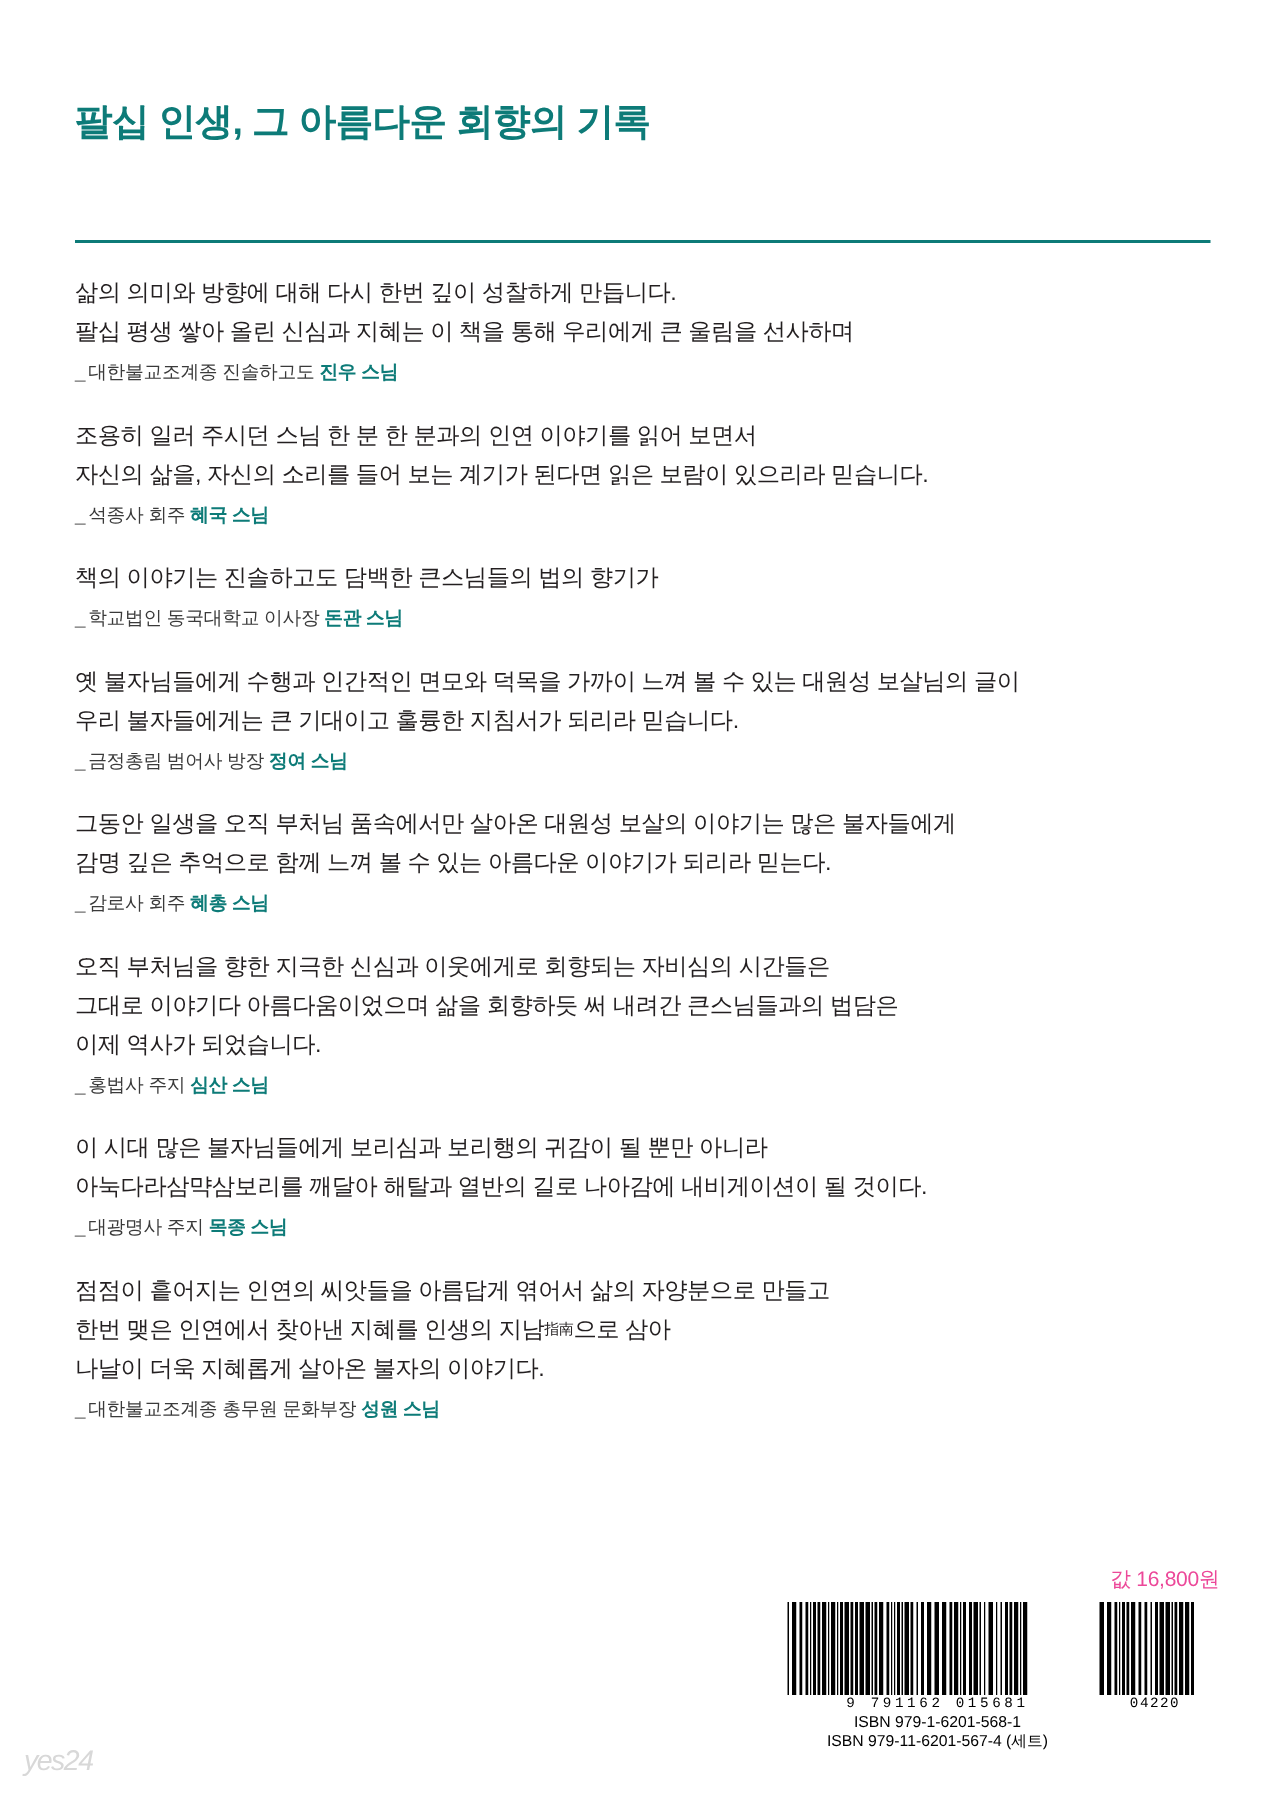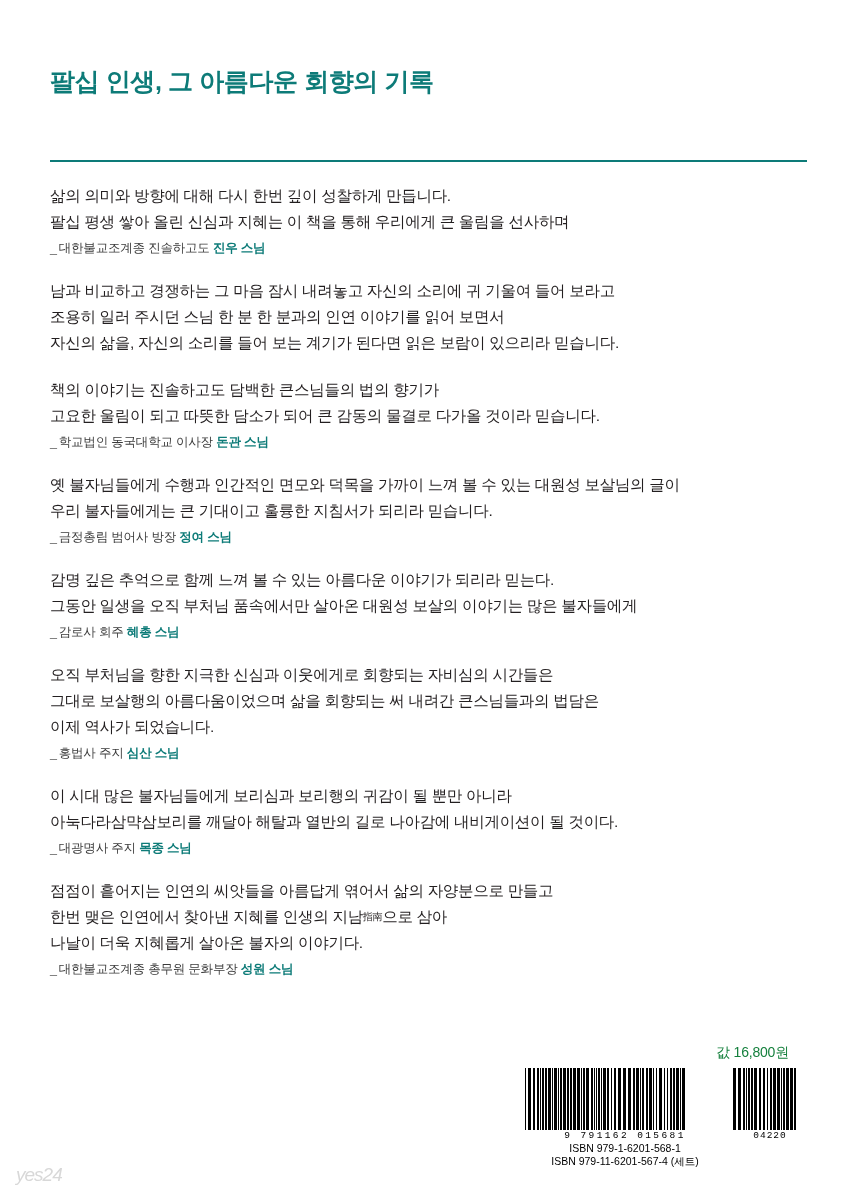--- a/index.html
+++ b/index.html
@@ -71,24 +71,24 @@
   }
   .attrib .name {
     color: #0d7b78;
     font-weight: bold;
     margin-top: 20px;
   }
   .sup { font-size: 10px; vertical-align: 2px; }
 
   .price {
     position: absolute;
-    right: 68px;
+    right: 44px;
     top: 1044px;
     font-size: 14px;
-    color: #15803d;
+    color: #ec4899;
     letter-spacing: -0.2px;
   }
   .barcode-area {
     position: absolute;
     right: 50px;
     top: 1068px;
     width: 282px;
     height: 92px;
   }
   .bc-main {
@@ -161,42 +161,41 @@
 
   <div class="rule"></div>
 
   <div class="blocks">
       <div class="quote-block">
         <div class="quote-line">삶의 의미와 방향에 대해 다시 한번 깊이 성찰하게 만듭니다.</div>
         <div class="quote-line">팔십 평생 쌓아 올린 신심과 지혜는 이 책을 통해 우리에게 큰 울림을 선사하며</div>
         <div class="attrib"><span class="dash">_</span><span>대한불교조계종 진솔하고도</span><span> </span><span class="name">진우 스님</span></div>
       </div>
       <div class="quote-block">
-        <div class="quote-line">남과 비교하고 경쟁하는 그 마음 잠시 내려놓고 자신의 소리에 귀 기울여 들어 보라고</div>
         <div class="quote-line">조용히 일러 주시던 스님 한 분 한 분과의 인연 이야기를 읽어 보면서</div>
         <div class="quote-line">자신의 삶을, 자신의 소리를 들어 보는 계기가 된다면 읽은 보람이 있으리라 믿습니다.</div>
+        <div class="attrib"><span class="dash">_</span><span>석종사 회주</span><span> </span><span class="name">혜국 스님</span></div>
       </div>
       <div class="quote-block">
         <div class="quote-line">책의 이야기는 진솔하고도 담백한 큰스님들의 법의 향기가</div>
-        <div class="quote-line">고요한 울림이 되고 따뜻한 담소가 되어 큰 감동의 물결로 다가올 것이라 믿습니다.</div>
         <div class="attrib"><span class="dash">_</span><span>학교법인 동국대학교 이사장</span><span> </span><span class="name">돈관 스님</span></div>
       </div>
       <div class="quote-block">
         <div class="quote-line">옛 불자님들에게 수행과 인간적인 면모와 덕목을 가까이 느껴 볼 수 있는 대원성 보살님의 글이</div>
         <div class="quote-line">우리 불자들에게는 큰 기대이고 훌륭한 지침서가 되리라 믿습니다.</div>
         <div class="attrib"><span class="dash">_</span><span>금정총림 범어사 방장</span><span> </span><span class="name">정여 스님</span></div>
       </div>
       <div class="quote-block">
+        <div class="quote-line">그동안 일생을 오직 부처님 품속에서만 살아온 대원성 보살의 이야기는 많은 불자들에게</div>
         <div class="quote-line">감명 깊은 추억으로 함께 느껴 볼 수 있는 아름다운 이야기가 되리라 믿는다.</div>
-        <div class="quote-line">그동안 일생을 오직 부처님 품속에서만 살아온 대원성 보살의 이야기는 많은 불자들에게</div>
         <div class="attrib"><span class="dash">_</span><span>감로사 회주</span><span> </span><span class="name">혜총 스님</span></div>
       </div>
       <div class="quote-block">
         <div class="quote-line">오직 부처님을 향한 지극한 신심과 이웃에게로 회향되는 자비심의 시간들은</div>
-        <div class="quote-line">그대로 보살행의 아름다움이었으며 삶을 회향되는 써 내려간 큰스님들과의 법담은</div>
+        <div class="quote-line">그대로 이야기다 아름다움이었으며 삶을 회향하듯 써 내려간 큰스님들과의 법담은</div>
         <div class="quote-line">이제 역사가 되었습니다.</div>
         <div class="attrib"><span class="dash">_</span><span>홍법사 주지</span><span> </span><span class="name">심산 스님</span></div>
       </div>
       <div class="quote-block">
         <div class="quote-line">이 시대 많은 불자님들에게 보리심과 보리행의 귀감이 될 뿐만 아니라</div>
         <div class="quote-line">아눅다라삼먁삼보리를 깨달아 해탈과 열반의 길로 나아감에 내비게이션이 될 것이다.</div>
         <div class="attrib"><span class="dash">_</span><span>대광명사 주지</span><span> </span><span class="name">목종 스님</span></div>
       </div>
       <div class="quote-block">
         <div class="quote-line">점점이 흩어지는 인연의 씨앗들을 아름답게 엮어서 삶의 자양분으로 만들고</div>

